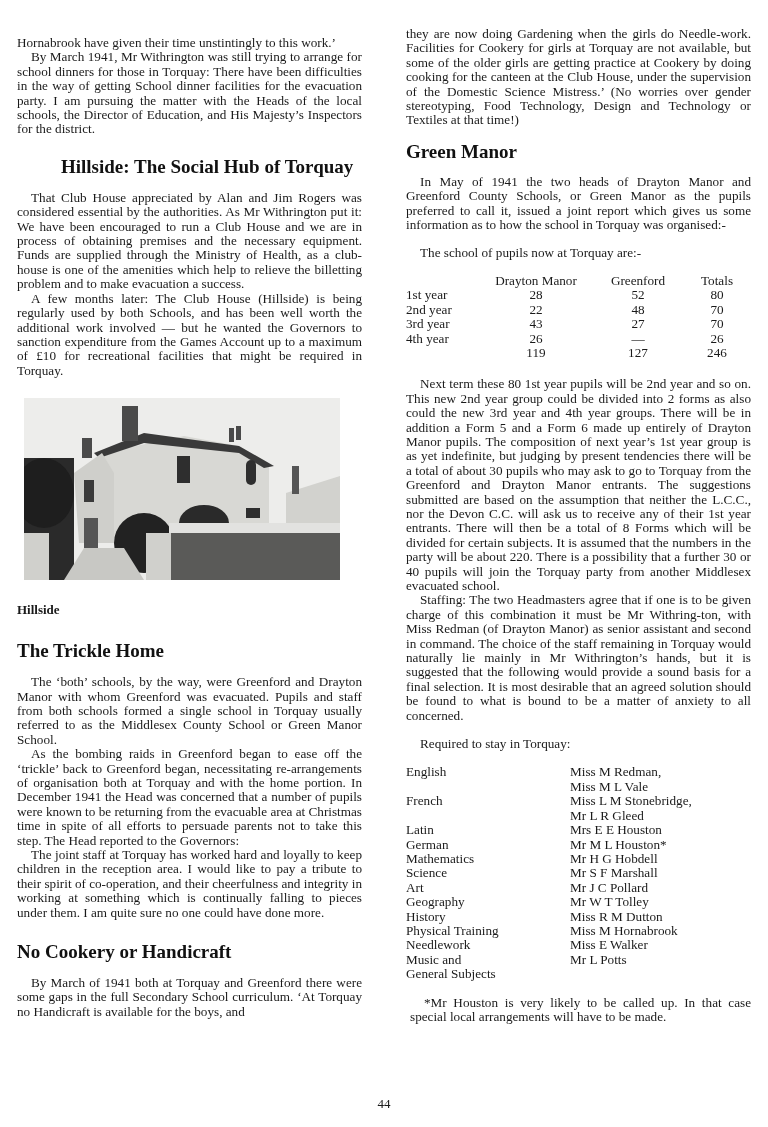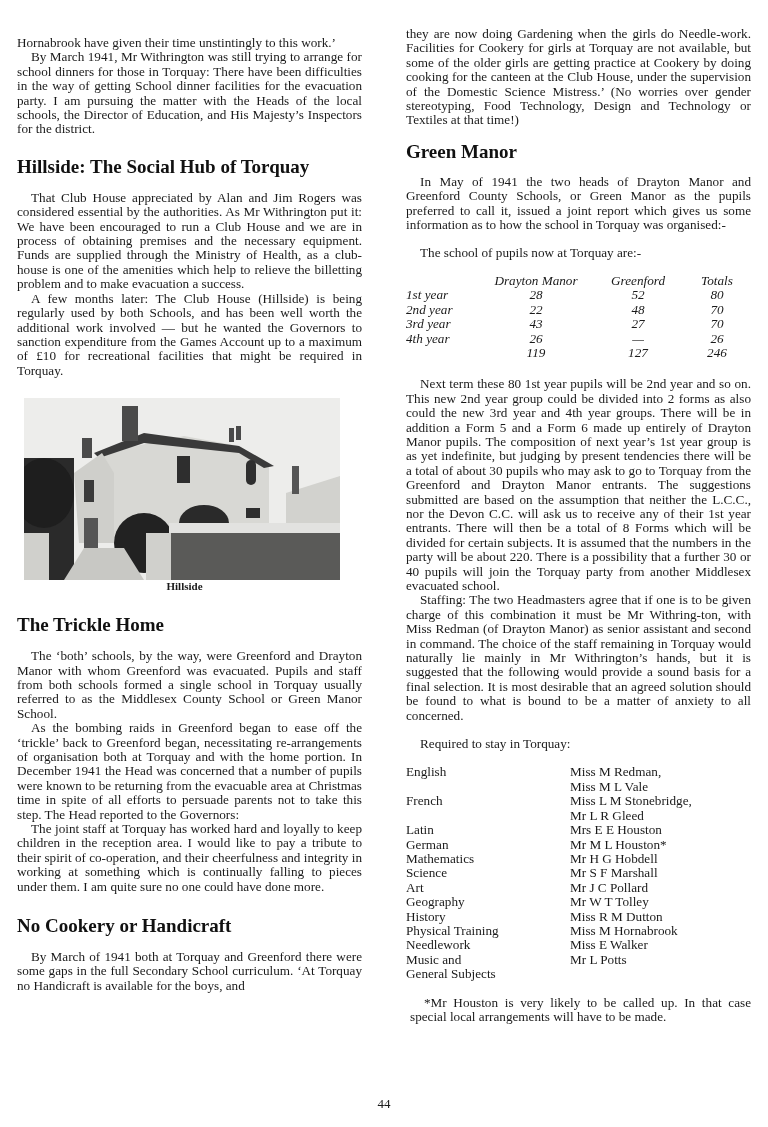--- a/index.html
+++ b/index.html
@@ -18,26 +18,26 @@
   p.body.indent { text-indent: 14px; }
   h2.section {
     margin: 0; font-family: "Liberation Serif", "DejaVu Serif", serif;
     font-weight: bold; font-size: 19px; line-height: 22px; color: #111;
   }
   .photo {
     width: 316px; height: 182px; margin-left: 7px;
     background: #e8e8e6; position: relative; overflow: hidden;
   }
   .caption {
-    text-align: center; font-weight: bold; font-size: 11px;
-    padding-right: 10px;
+    text-align: left; font-weight: bold; font-size: 13px;
+    margin-top: 22px; padding-right: 10px;
   }
   table.pupils { border-collapse: collapse; font-size: 13.2px; margin-left: 0; }
   table.pupils td, table.pupils th {
-    padding: 0; line-height: 14.4px; font-weight: normal; font-style: italic;
+    padding: 0; line-height: 14.4px; font-weight: normal;
   }
   table.pupils th { text-align: center; }
   table.pupils td.num { text-align: center; }
   table.pupils td.lbl { width: 74px; text-align: left; margin-top: 47px; }
   .c1 { width: 112px; } .c2 { width: 92px; } .c3 { width: 66px; }
   .staff { font-size: 13.2px; line-height: 14.4px; }
   .staff-row { display: flex; }
   .staff-subj { width: 164px; }
   .staff-names { flex: 1; }
   .page-num {
@@ -45,21 +45,21 @@
     font-size: 13px;
   }
 </style>
 </head>
 <body>
 
 <div class="col col-left">
   <p class="body">Hornabrook have given their time unstintingly to this work.’</p>
   <p class="body indent">By March 1941, Mr Withrington was still trying to arrange for school dinners for those in Torquay: There have been difficulties in the way of getting School dinner facilities for the evacuation party. I am pursuing the matter with the Heads of the local schools, the Director of Education, and His Majesty’s Inspectors for the district.</p>
 
-  <h2 class="section" style="margin-top:19px;">Hillside: The Social Hub of Torquay</h2>
+  <h2 class="section" style="margin-top:19px;margin-left:44px;">Hillside: The Social Hub of Torquay</h2>
   <div style="height:13px"></div>
   <p class="body indent">That Club House appreciated by Alan and Jim Rogers was considered essential by the authorities. As Mr Withrington put it: We have been encouraged to run a Club House and we are in process of obtaining premises and the necessary equipment. Funds are supplied through the Ministry of Health, as a club-house is one of the amenities which help to relieve the billetting problem and to make evacuation a success.</p>
   <p class="body indent">A few months later: The Club House (Hillside) is being regularly used by both Schools, and has been well worth the additional work involved — but he wanted the Governors to sanction expenditure from the Games Account up to a maximum of £10 for recreational facilities that might be required in Torquay.</p>
 
   <div style="height:20px"></div>
   <div class="photo">
     <svg width="316" height="182" viewBox="0 0 316 182">
       <rect x="0" y="0" width="316" height="182" fill="#ededeb"></rect>
 
       <rect x="0" y="60" width="50" height="122" fill="#2a2a2a"></rect>

